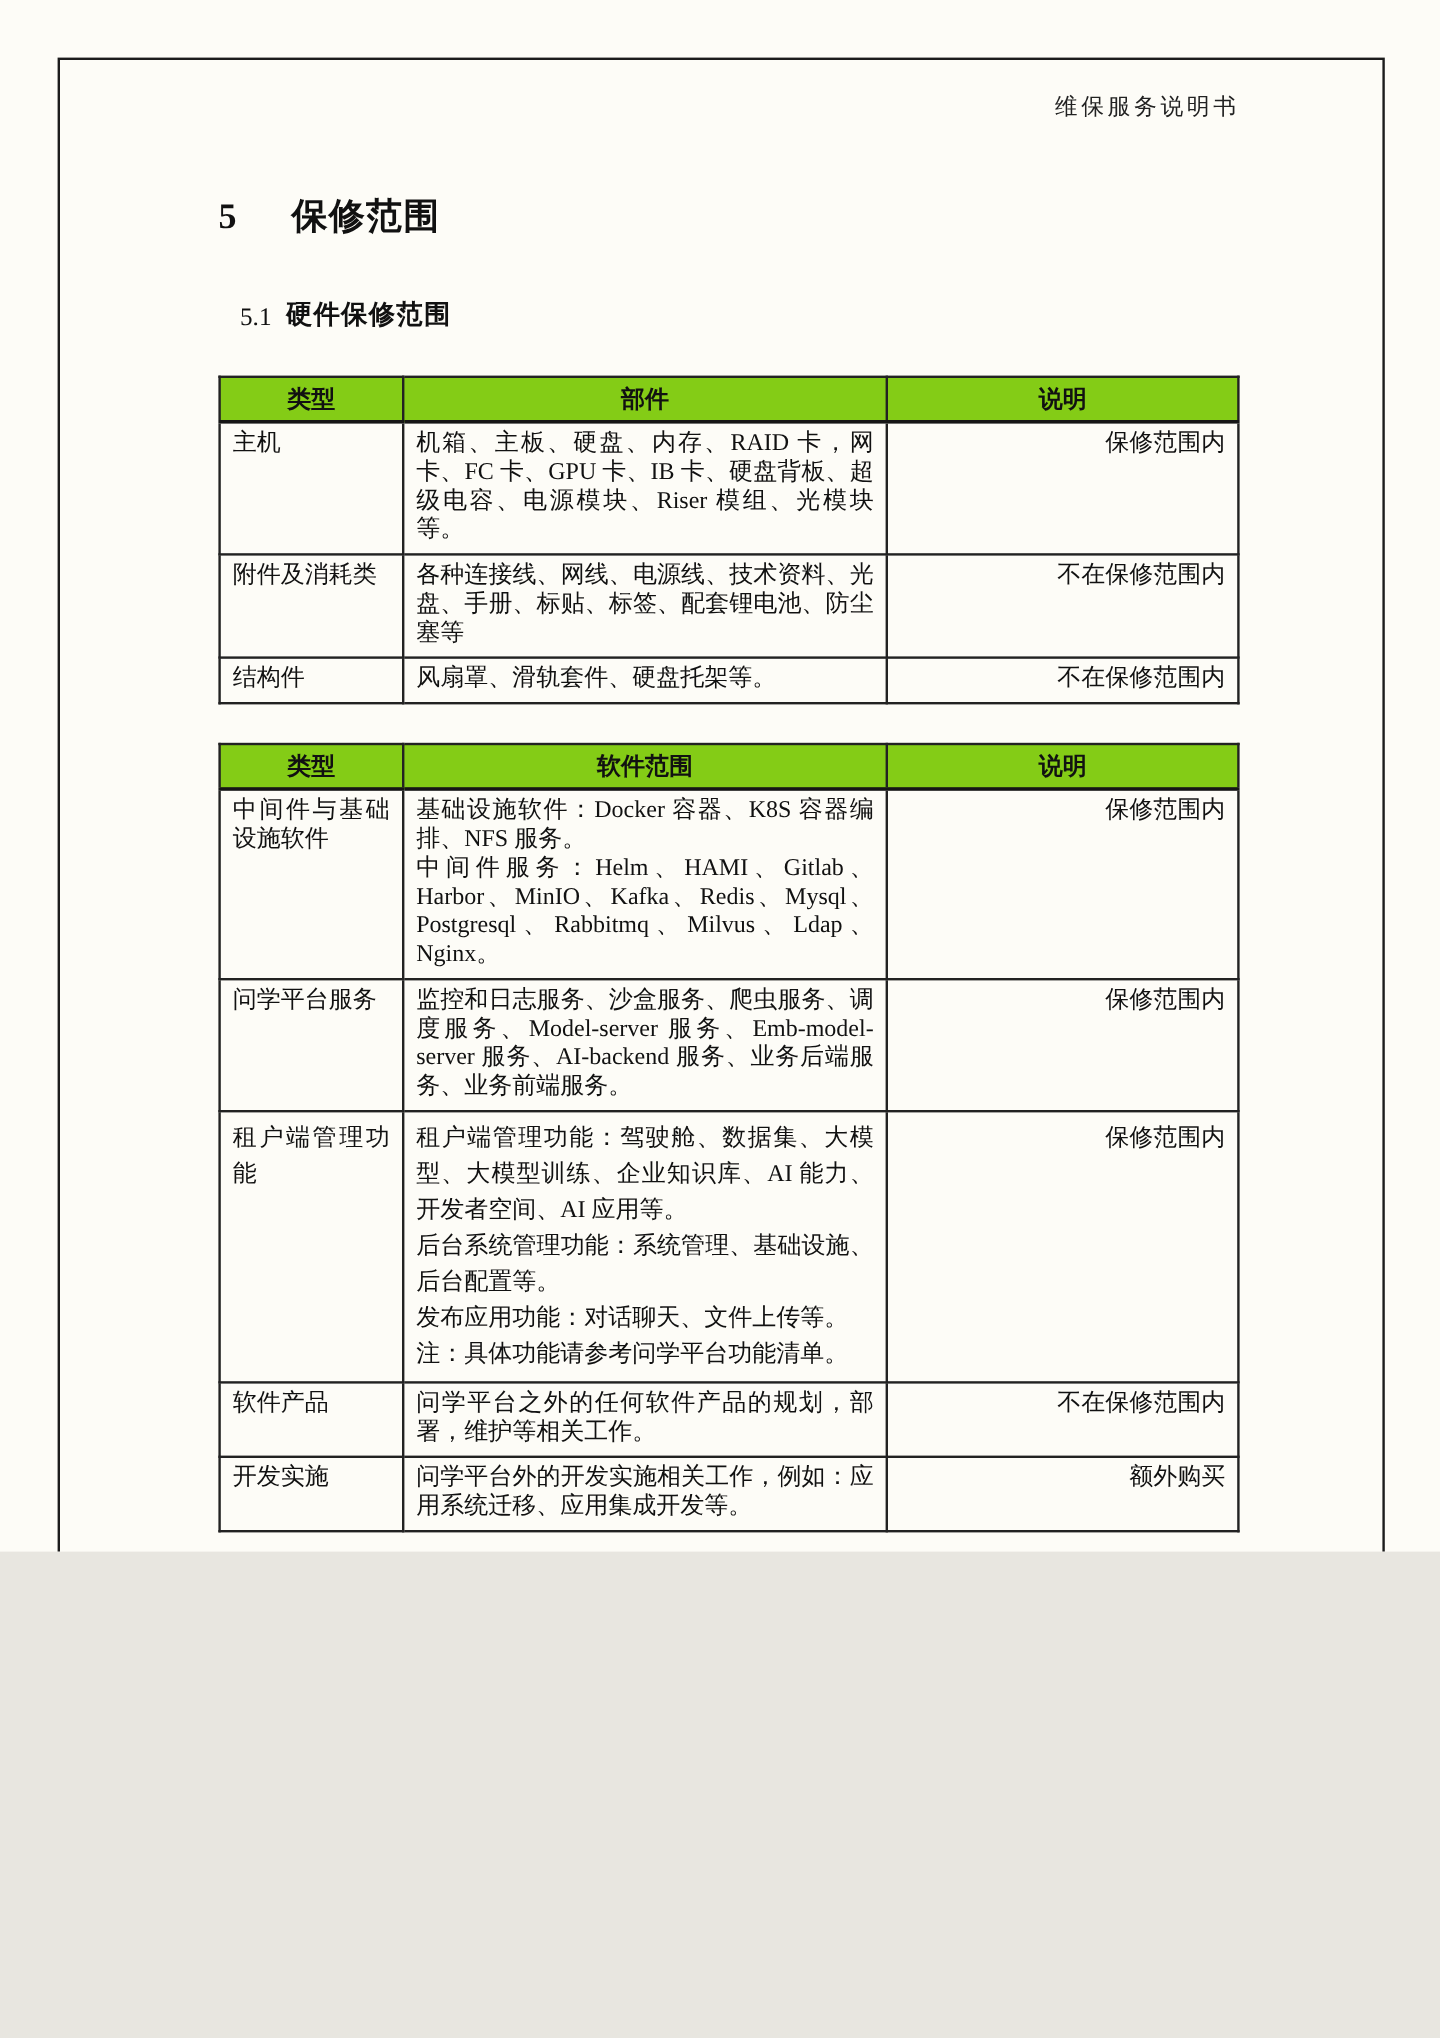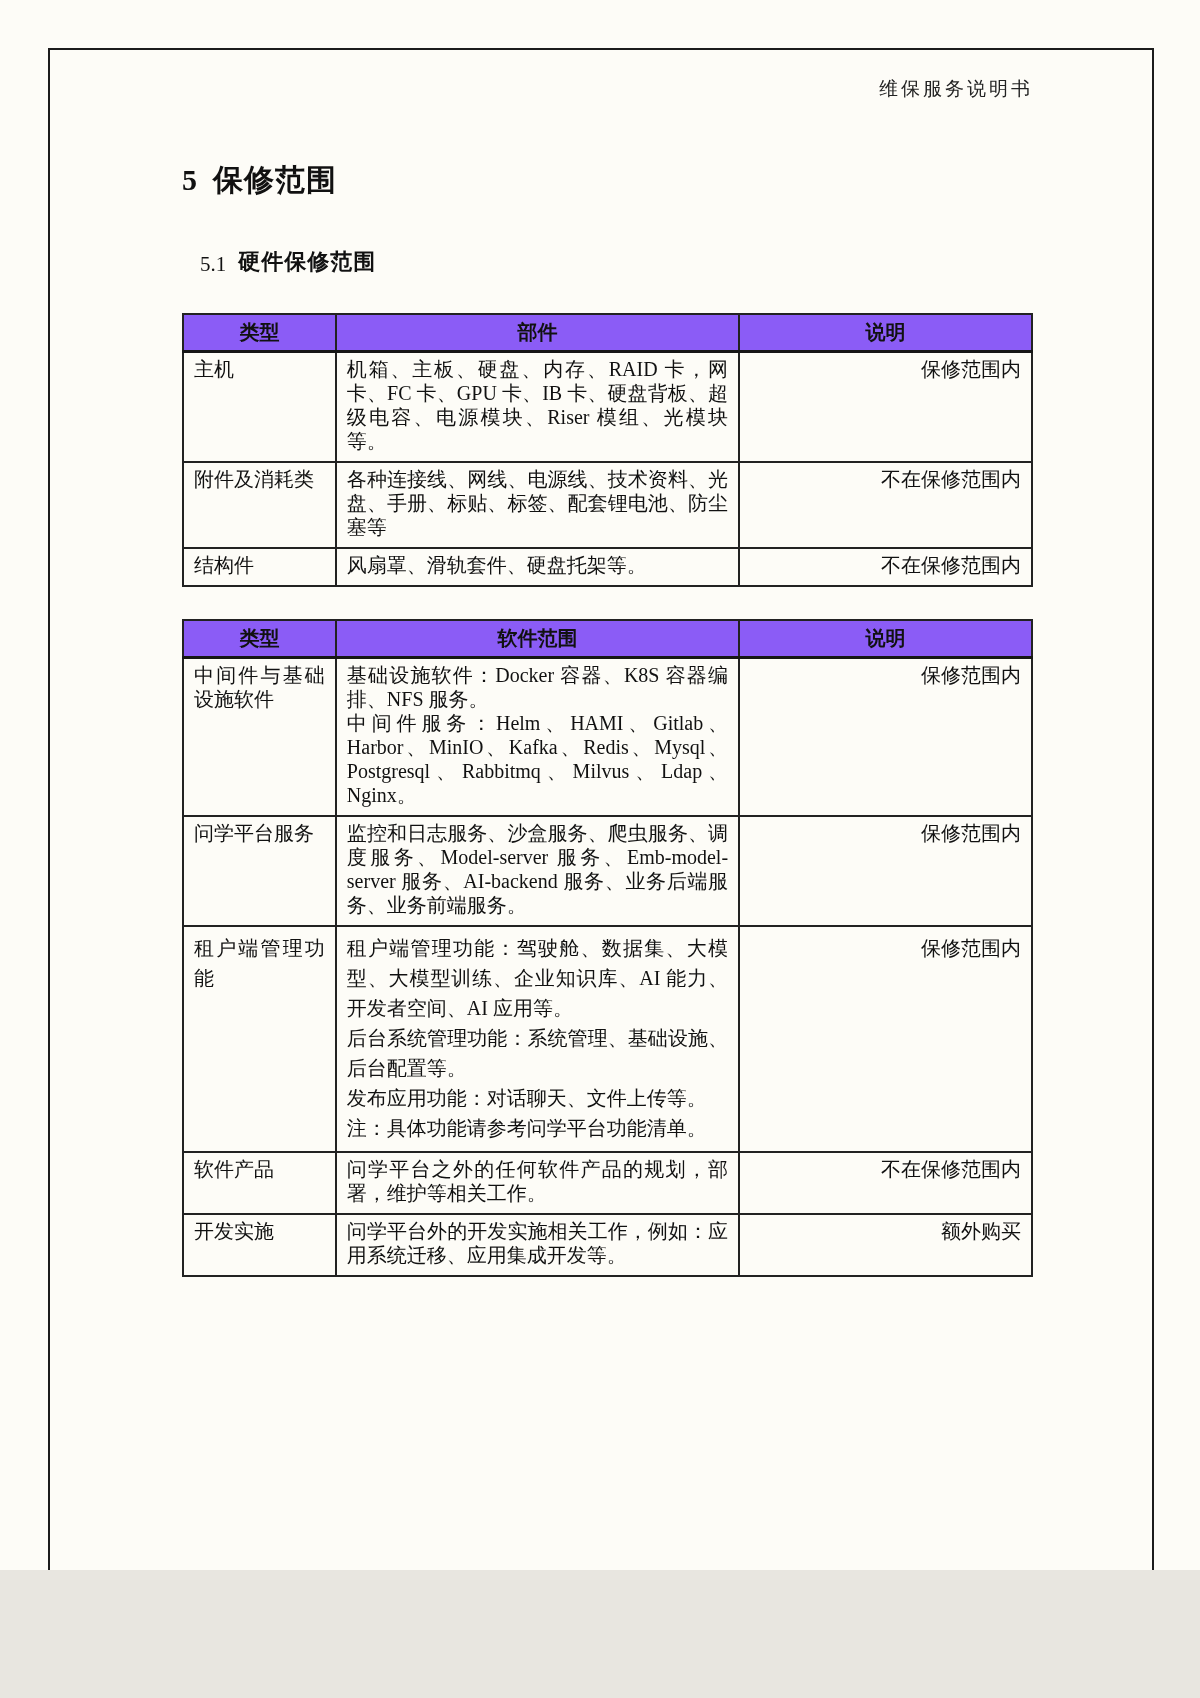--- a/index.html
+++ b/index.html
@@ -4,21 +4,21 @@
 <style>
   html,body{ margin:0; padding:0; }
   body{
     background:#e8e6e0;
     font-family:"Liberation Serif","DejaVu Serif",serif;
     -webkit-font-smoothing:antialiased;
   }
   .page{
     position:relative;
     width:1200px;
-    height:1570px;
+    height:1293px;
     margin:0 auto;
     background:#fdfcf7;
     color:#111;
     overflow:hidden;
   }
   .page-border{
     position:absolute;
     left:48px; top:48px;
     width:1102px; height:1602px;
     border:2px solid #1c1c1c;
@@ -51,20 +51,21 @@
     gap:16px;
   }
   h1.sec .h-num{
     font-family:"Liberation Serif","DejaVu Serif",serif;
     font-weight:700;
   }
   h1.sec .h-title{
     font-family:Liberation Mono, monospace;
     font-weight:800;
     letter-spacing:1px;
+    margin-left:30px;
   }
   h2.sub{
     margin:46px 0 0 18px;
     font-size:22px;
     display:flex;
     align-items:flex-end;
     gap:12px;
   }
   h2.sub .h-num{
     font-family:"Liberation Serif","DejaVu Serif",serif;
@@ -83,21 +84,21 @@
     border-collapse:collapse;
     table-layout:fixed;
     font-size:20px;
   }
   table.doc-table.second{ margin-top:32px; }
   .col-type{ width:18%; }
   .col-scope{ width:47.5%; }
   .col-note{ width:34.5%; }
   .doc-table th{
     border:2px solid #222;
-    background:#8b5cf6;
+    background:#84cc16;
     font-family:"Liberation Sans","DejaVu Sans",sans-serif;
     font-weight:700;
     font-size:20px;
     text-align:center;
     padding:4px 8px;
     border-bottom:3px solid #161616;
   }
   .doc-table td{
     border:2px solid #222;
     vertical-align:top;

